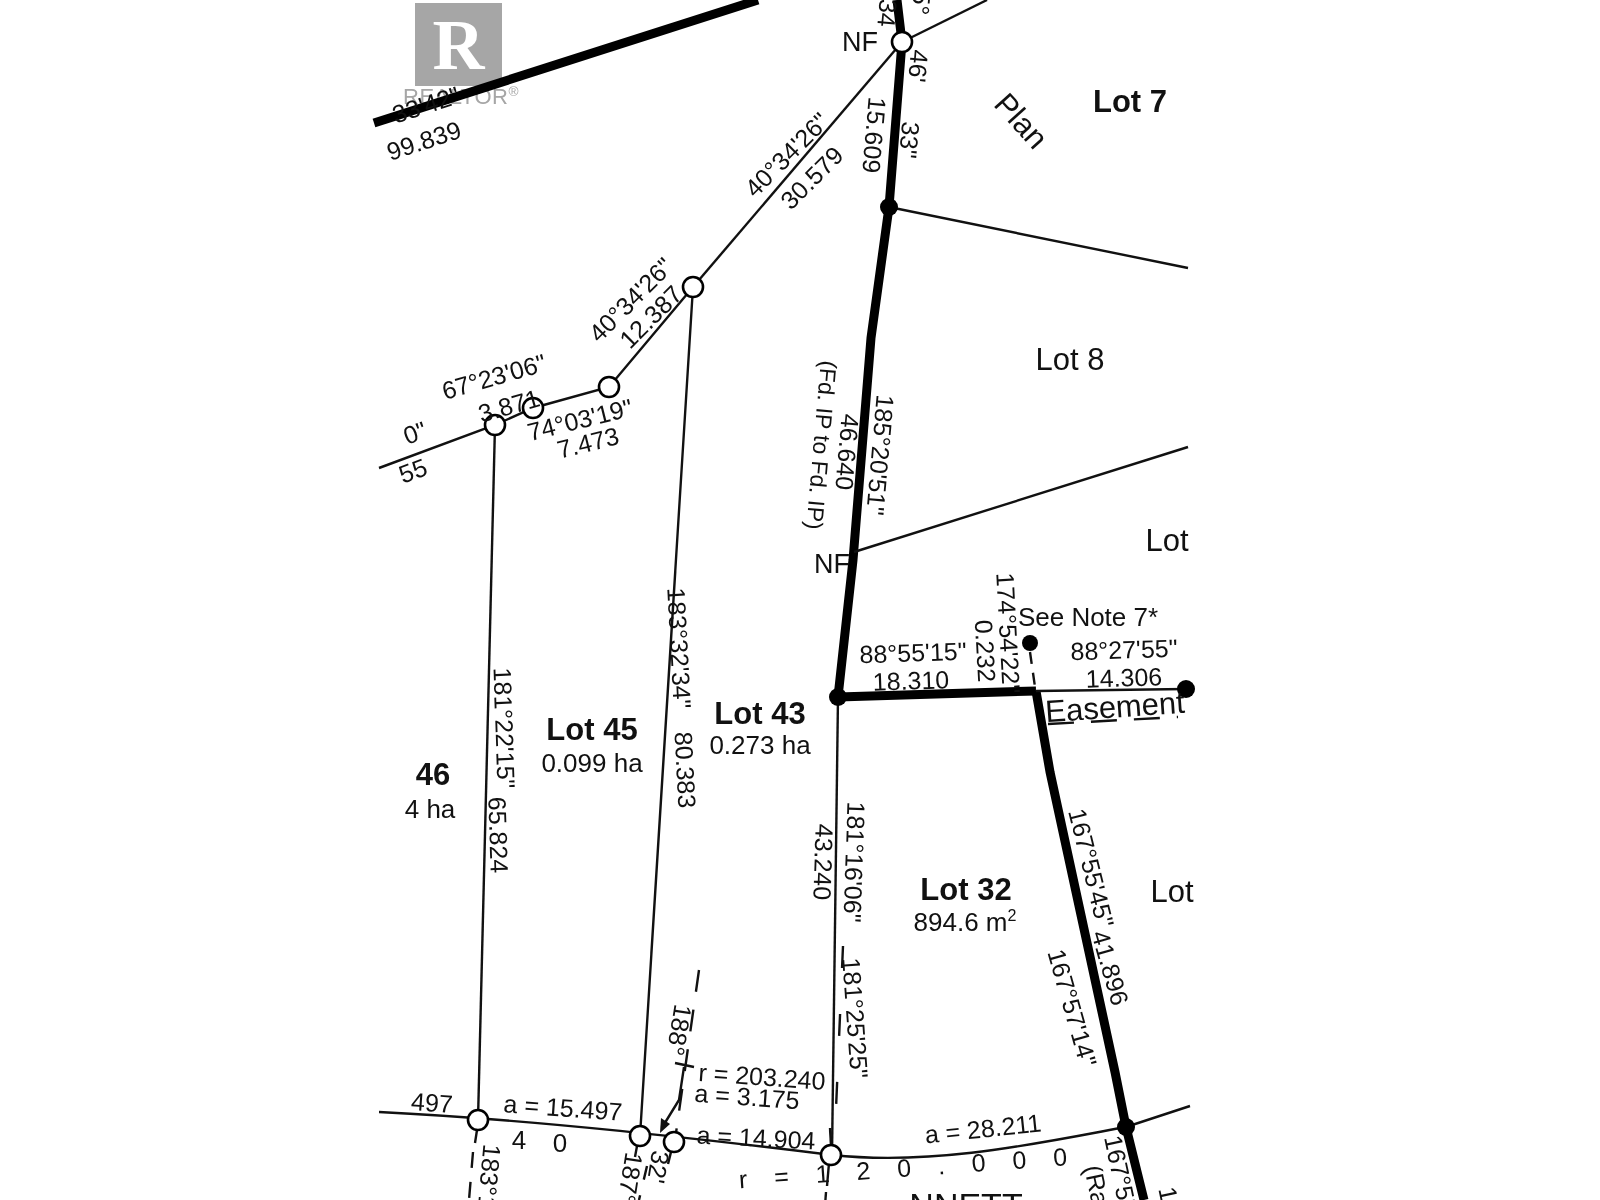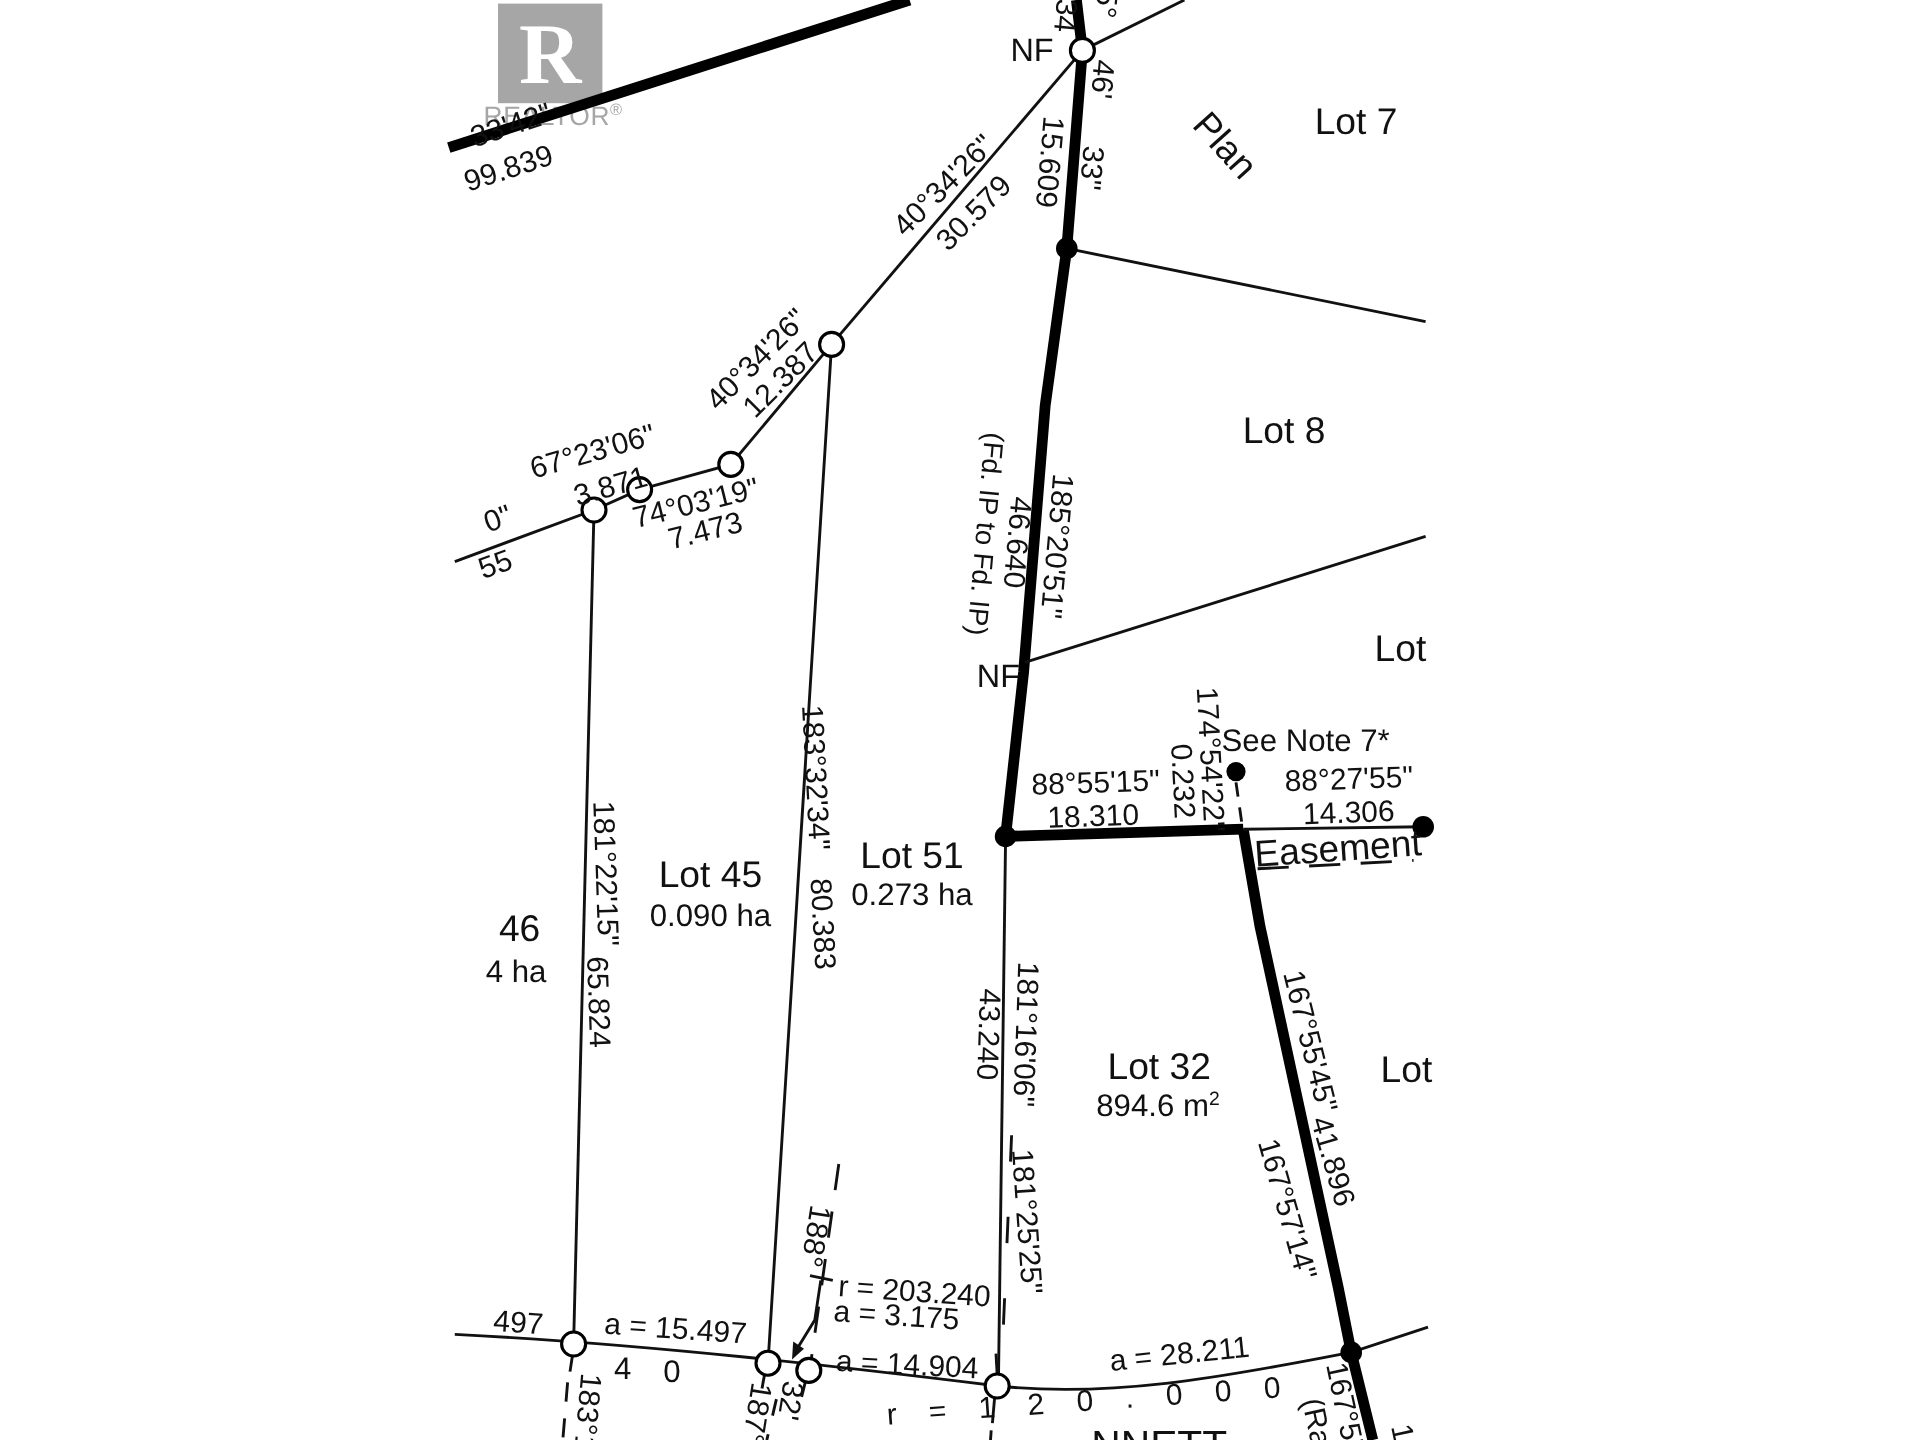--- a/index.html
+++ b/index.html
@@ -2,21 +2,21 @@
 <html><head>
 <meta charset="utf-8">
 <style>
   html,body{margin:0;padding:0;background:#ffffff;}
   #canvas{position:relative;width:1600px;height:1200px;overflow:hidden;background:#fff;
           font-family:"Liberation Sans", sans-serif;color:#111;}
   #linework{position:absolute;left:0;top:0;z-index:2;}
   .lbl{position:absolute;z-index:3;left:var(--x);top:var(--y);
        transform:translate(-50%,-50%) rotate(var(--r,0deg));
        font-size:var(--fs,25px);white-space:nowrap;color:#111;line-height:1;}
-  .bold{font-weight:normal;}
+  .bold{font-weight:bold;}
   .sup{font-size:0.62em;vertical-align:super;}
   #wm-block{position:absolute;z-index:1;left:415px;top:3px;width:87px;height:83px;
             background:#a6a6a6;display:flex;align-items:center;justify-content:center;}
   #wm-letter{color:#fff;font-family:"Liberation Serif",serif;font-weight:bold;font-size:72px;line-height:1;}
   #wm-word{position:absolute;z-index:1;left:403px;top:84px;width:100px;color:#a6a6a6;
            font-size:22px;letter-spacing:.5px;}
   .spread{letter-spacing:10px;}
 </style>
 </head>
 <body>
@@ -83,22 +83,22 @@
       <circle cx="1030" cy="643" r="8"></circle>
     </g>
   </svg>
 
   <div class="lbl bold" style="--x:1130px;--y:101px;--fs:31px">Lot 7</div>
   <div class="lbl" style="--x:1021px;--y:121px;--r:48deg;--fs:31px">Plan</div>
   <div class="lbl" style="--x:1070px;--y:359px;--fs:31px">Lot 8</div>
   <div class="lbl" style="--x:1167px;--y:540px;--fs:31px">Lot</div>
   <div class="lbl" style="--x:1172px;--y:891px;--fs:31px">Lot</div>
   <div class="lbl bold" style="--x:592px;--y:729px;--fs:31px">Lot 45</div>
-  <div class="lbl" style="--x:592px;--y:763px;--fs:26px">0.090 ha</div>
-  <div class="lbl bold" style="--x:760px;--y:713px;--fs:31px">Lot 51</div>
+  <div class="lbl" style="--x:592px;--y:763px;--fs:26px">0.099 ha</div>
+  <div class="lbl bold" style="--x:760px;--y:713px;--fs:31px">Lot 43</div>
   <div class="lbl" style="--x:760px;--y:745px;--fs:26px">0.273 ha</div>
   <div class="lbl bold" style="--x:966px;--y:889px;--fs:31px">Lot 32</div>
   <div class="lbl" style="--x:965px;--y:921px;--fs:26px"><span>894.6 m</span><span class="sup">2</span></div>
   <div class="lbl bold" style="--x:433px;--y:774px;--fs:31px">46</div>
   <div class="lbl" style="--x:430px;--y:809px;--fs:26px">4 ha</div>
 
   <div class="lbl" style="--x:860px;--y:42px;--fs:27px">NF</div>
   <div class="lbl" style="--x:832px;--y:564px;--fs:27px">NF</div>
   <div class="lbl" style="--x:1088px;--y:617px;--fs:26px">See Note 7*</div>
   <div class="lbl" style="--x:1115px;--y:707px;--r:-4deg;--fs:31px">Easement</div>

